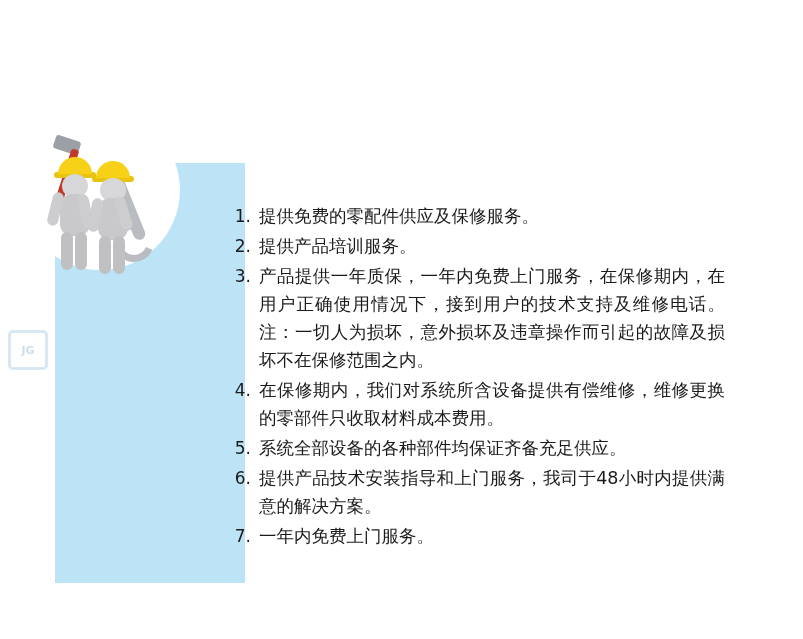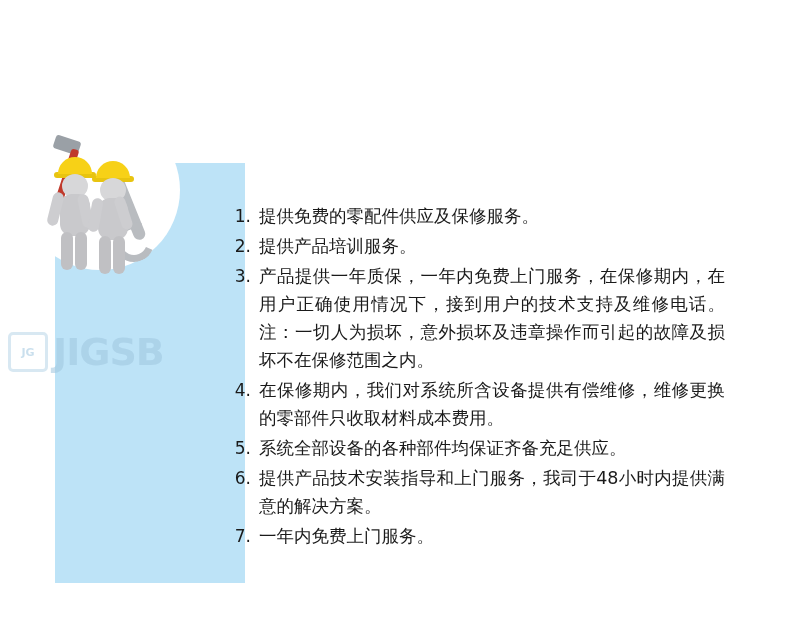--- a/index.html
+++ b/index.html
@@ -251,21 +251,20 @@
       <div class="torso" style="left:6px; top:58px;"></div>
       <div class="arm" style="left:-2px; top:58px; transform:rotate(10deg);"></div>
       <div class="arm" style="left:26px; top:56px; transform:rotate(-18deg);"></div>
       <div class="leg" style="left:7px; top:96px;"></div>
       <div class="leg" style="left:21px; top:96px;"></div>
     </div>
   </div>
 
   <div class="watermark">
     <div class="wm-badge">JG</div>
-    <div class="wm-text">JIGSB</div>
   </div>
 
   <ul class="list">
     <li class="list-item">
       <span class="num">1.</span>
       <span class="txt">提供免费的零配件供应及保修服务。</span>
     </li>
     <li class="list-item">
       <span class="num">2.</span>
       <span class="txt">提供产品培训服务。</span>

